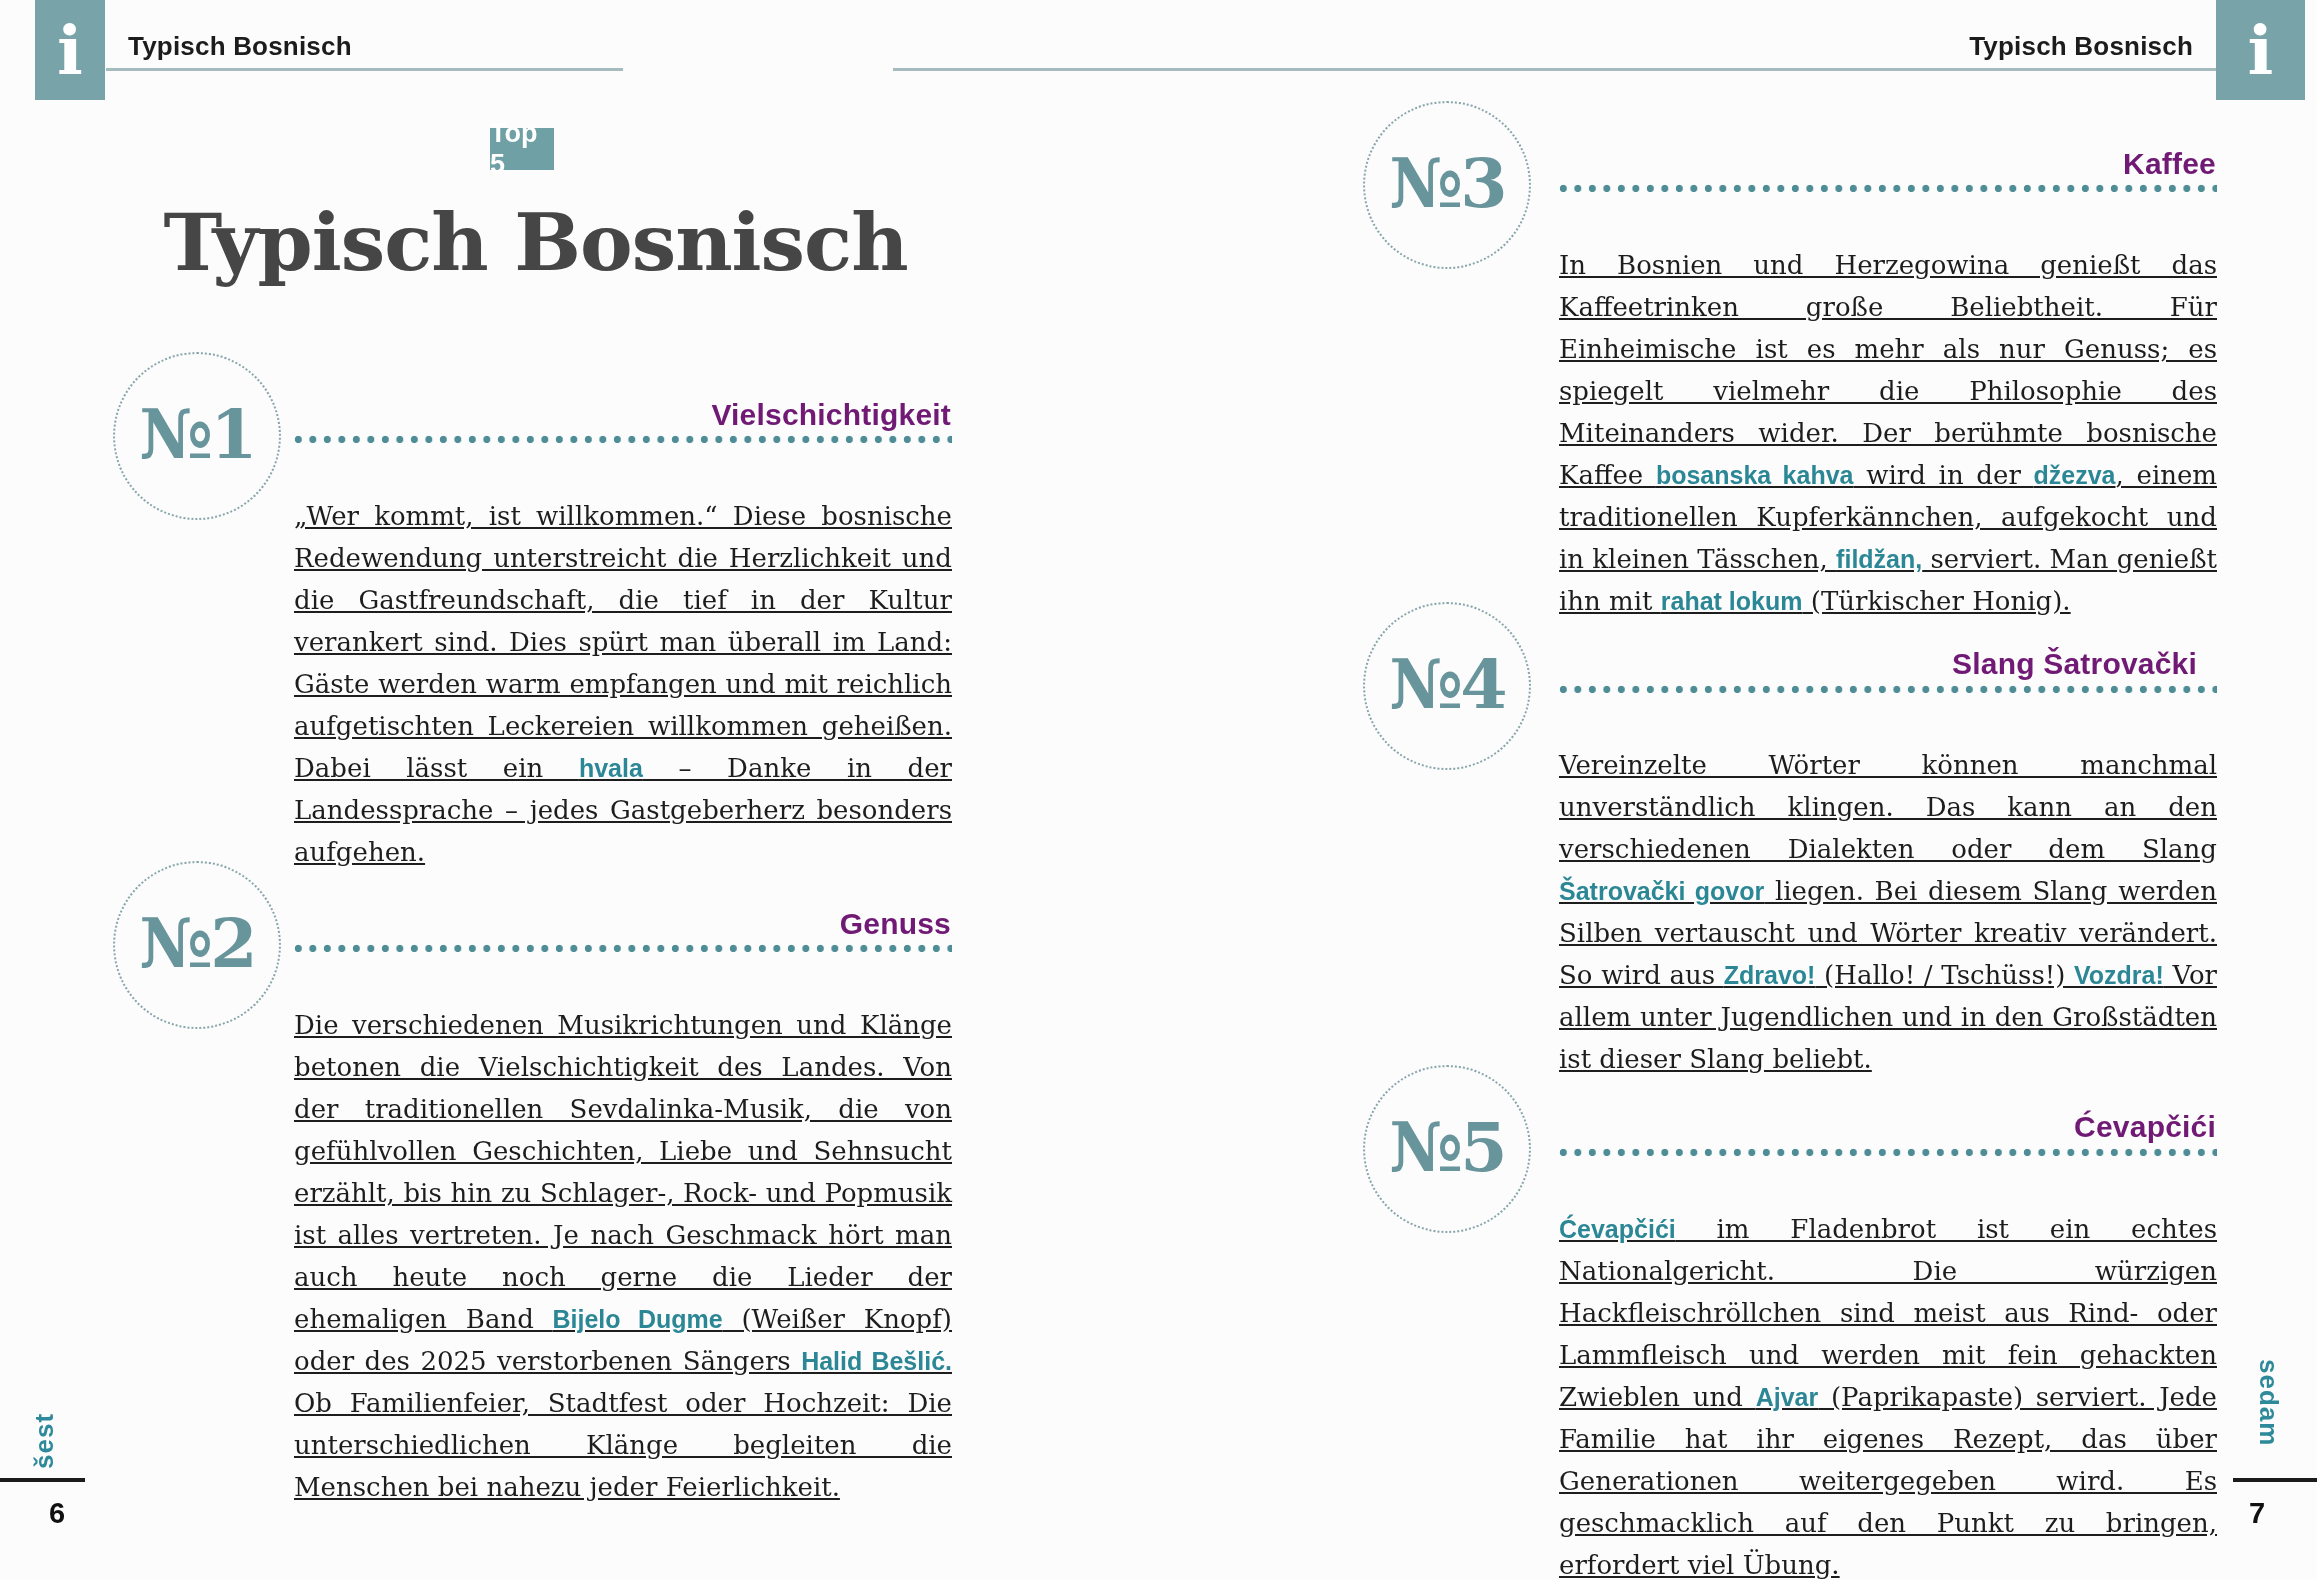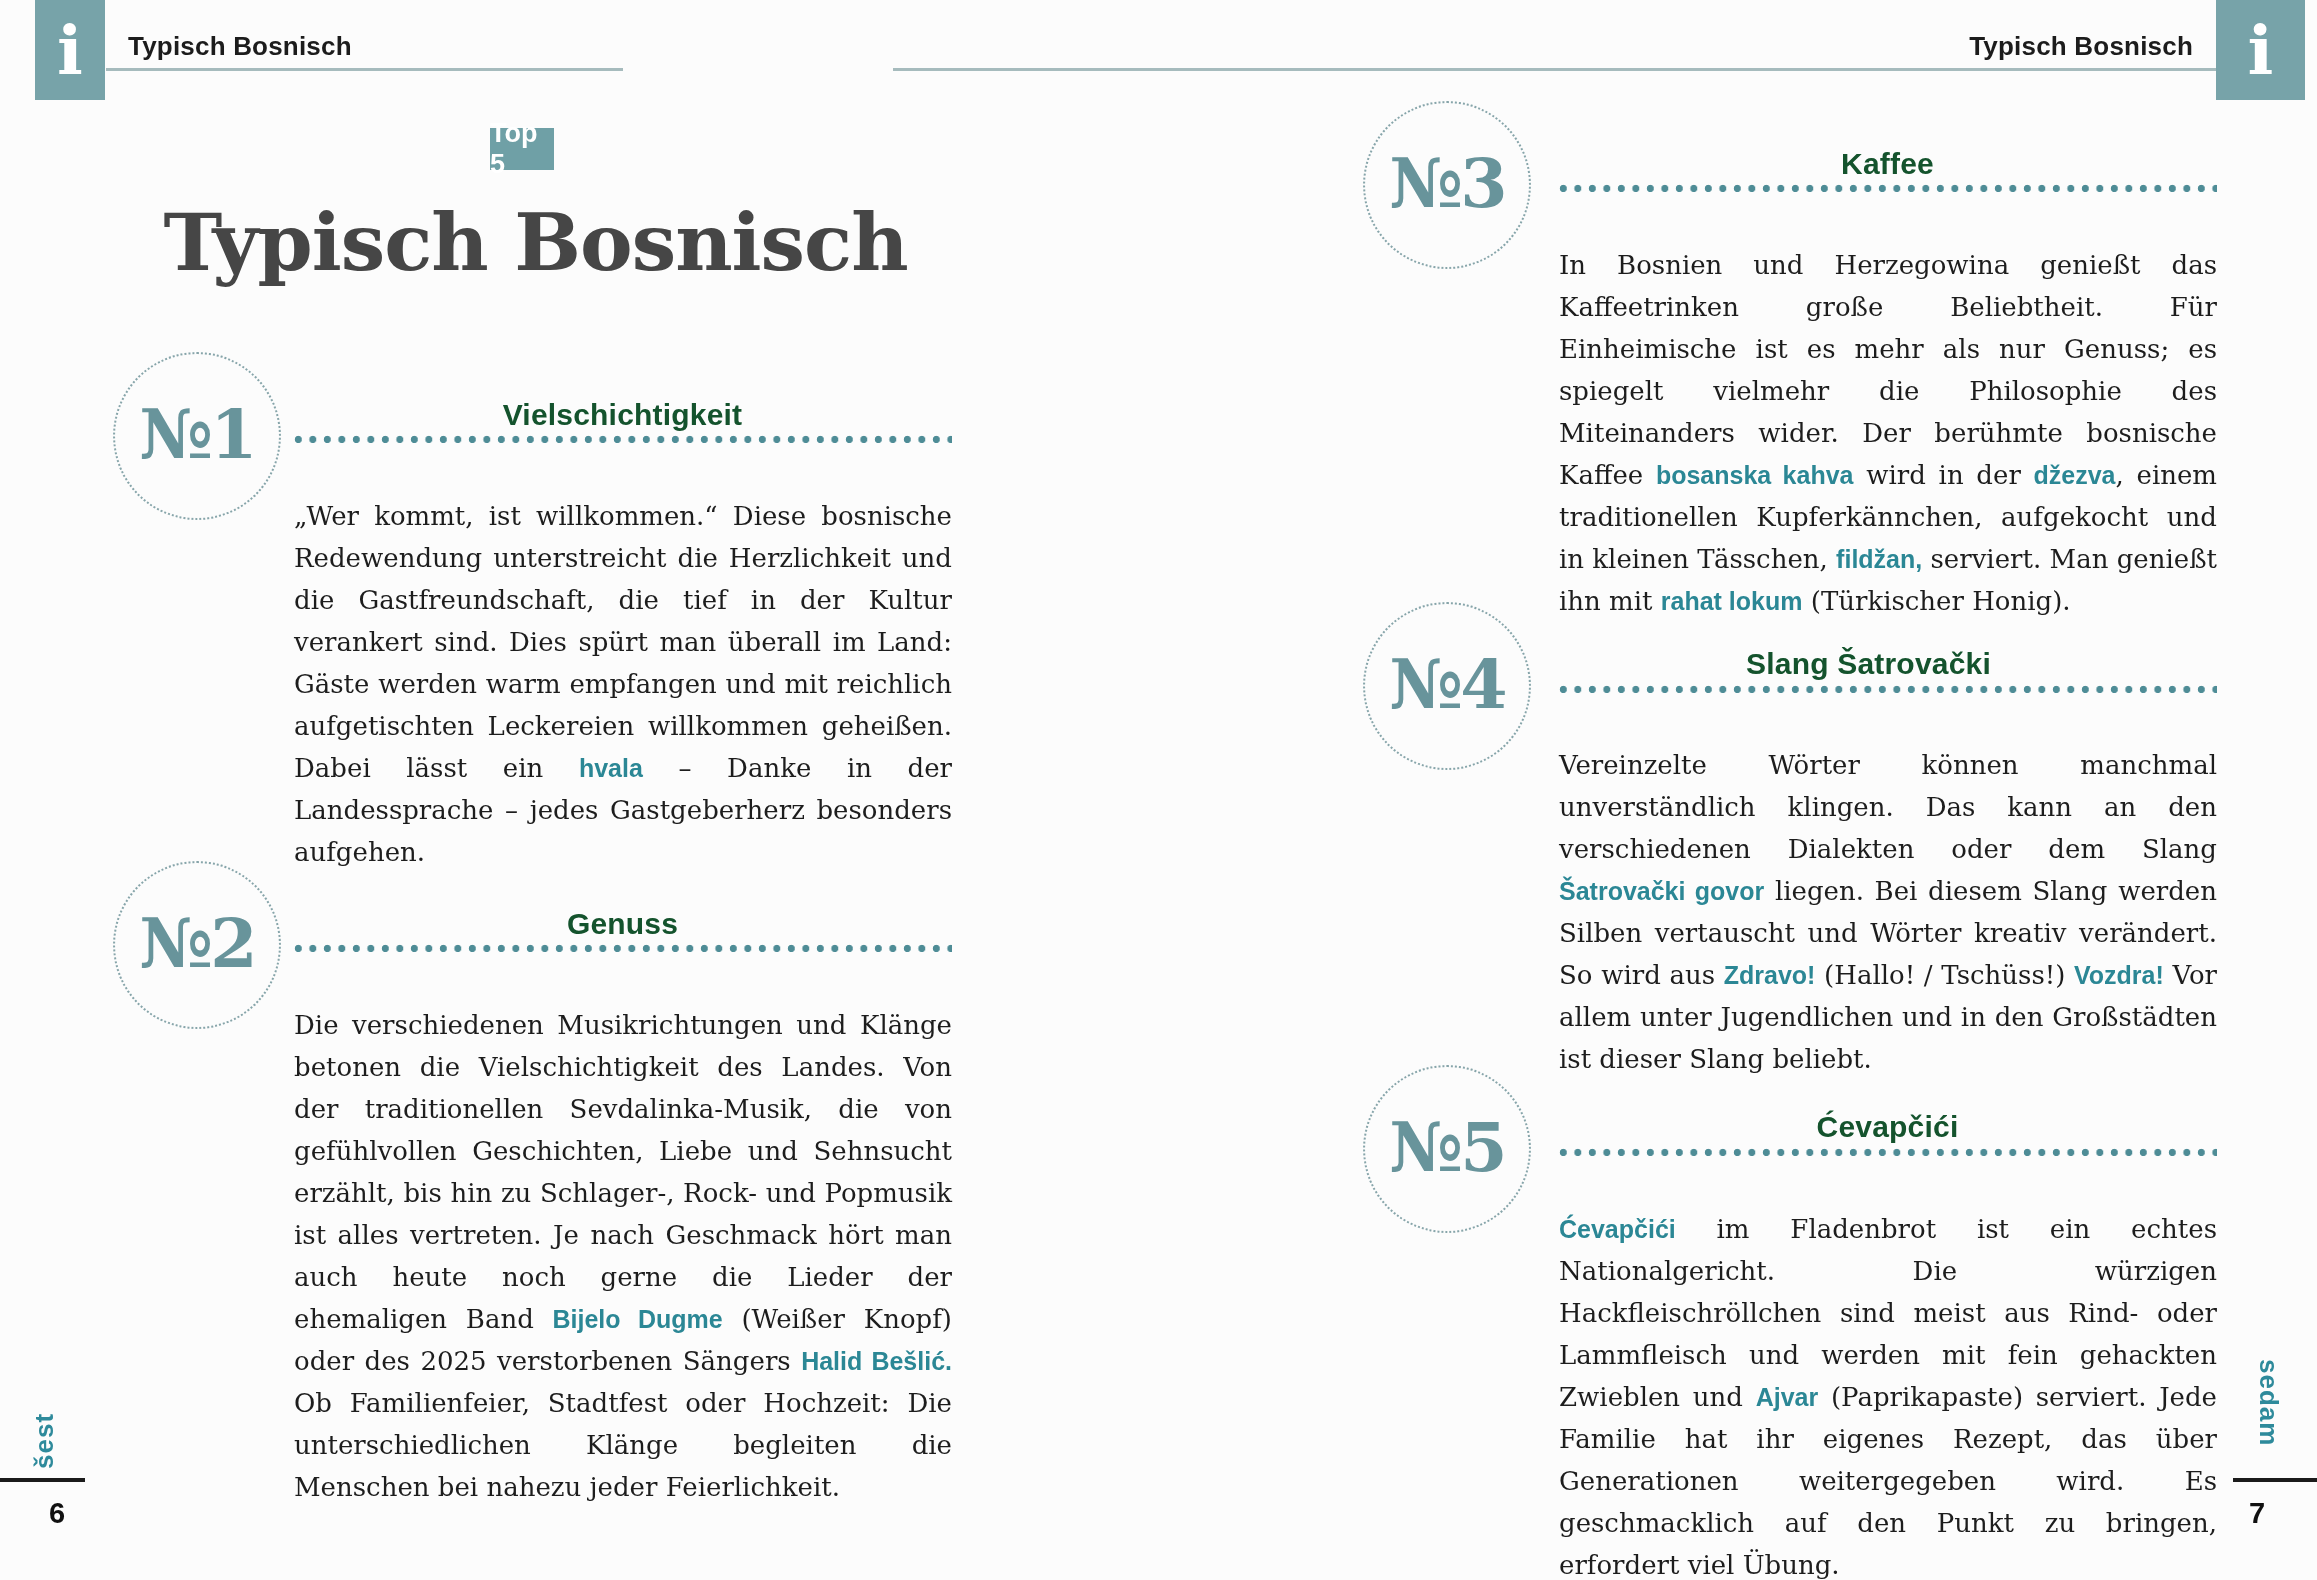--- a/index.html
+++ b/index.html
@@ -38,31 +38,31 @@
   
   .num-circle{
     position:absolute;width:164px;height:164px;border:2.9px dotted #87a5aa;
     border-radius:50%;display:flex;align-items:center;justify-content:center;
   }
   .num-label{
     font:bold 68px "DejaVu Serif",serif;color:#68949b;letter-spacing:-2.9px;
     transform:translateY(-1.9px);
   }
   .sec-heading{
-    position:absolute;width:657px;text-align:center;
-    font:700 30px "Liberation Sans",sans-serif;color:#14532d;letter-spacing:0.2px;
+    position:absolute;width:657px;text-align:right;
+    font:700 30px "Liberation Sans",sans-serif;color:#701a75;letter-spacing:0.2px;
   }
   .dotline{
     position:absolute;width:658px;height:8.7px;
     background-image:radial-gradient(circle at 4.3px 4.3px,#4e8c96 3.2px,rgba(0,0,0,0) 3.9px);
     background-size:14.5px 8.7px;background-repeat:repeat-x;
   }
   .sec-body{
     position:absolute;width:658px;text-align:justify;
-    font:26px/42px "DejaVu Serif",serif;color:#1d1d1d;
+    font:26px/42px "DejaVu Serif",serif;color:#1d1d1d;text-decoration:underline;
   }
   .kw{font:700 25px/42px "Liberation Sans",sans-serif;color:#2b8795;}
   
   .vword{
     position:absolute;font:700 26px "Liberation Sans",sans-serif;color:#2e8a9b;
     letter-spacing:1px;white-space:nowrap;
   }
   .vword.left{left:29px;top:1469px;transform:rotate(-90deg);transform-origin:top left;}
   .vword.right{left:2284px;top:1359px;transform:rotate(90deg);transform-origin:top left;}
   .foot-rule{position:absolute;top:1478px;height:3.9px;background:#1b1b1b;}

